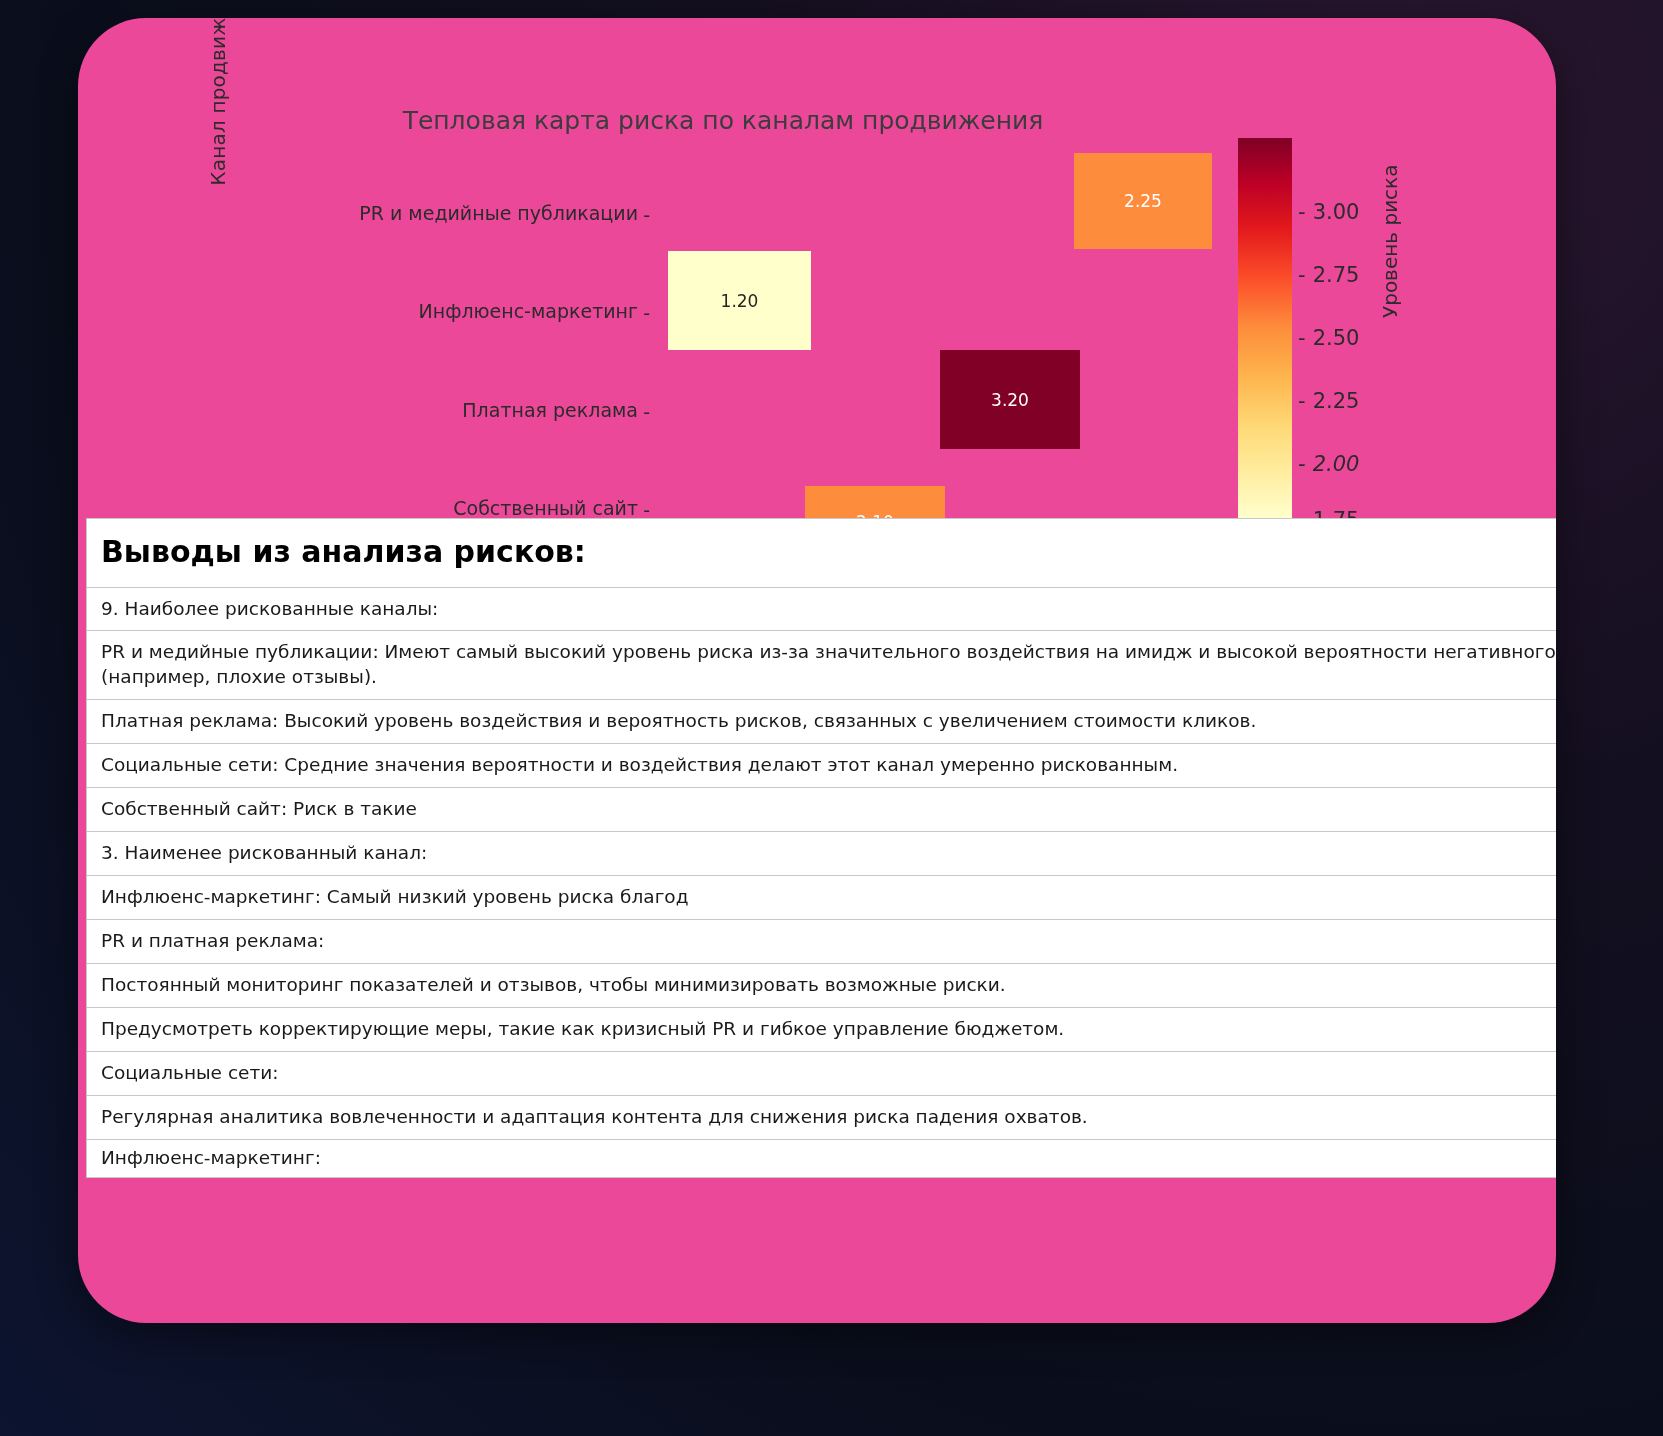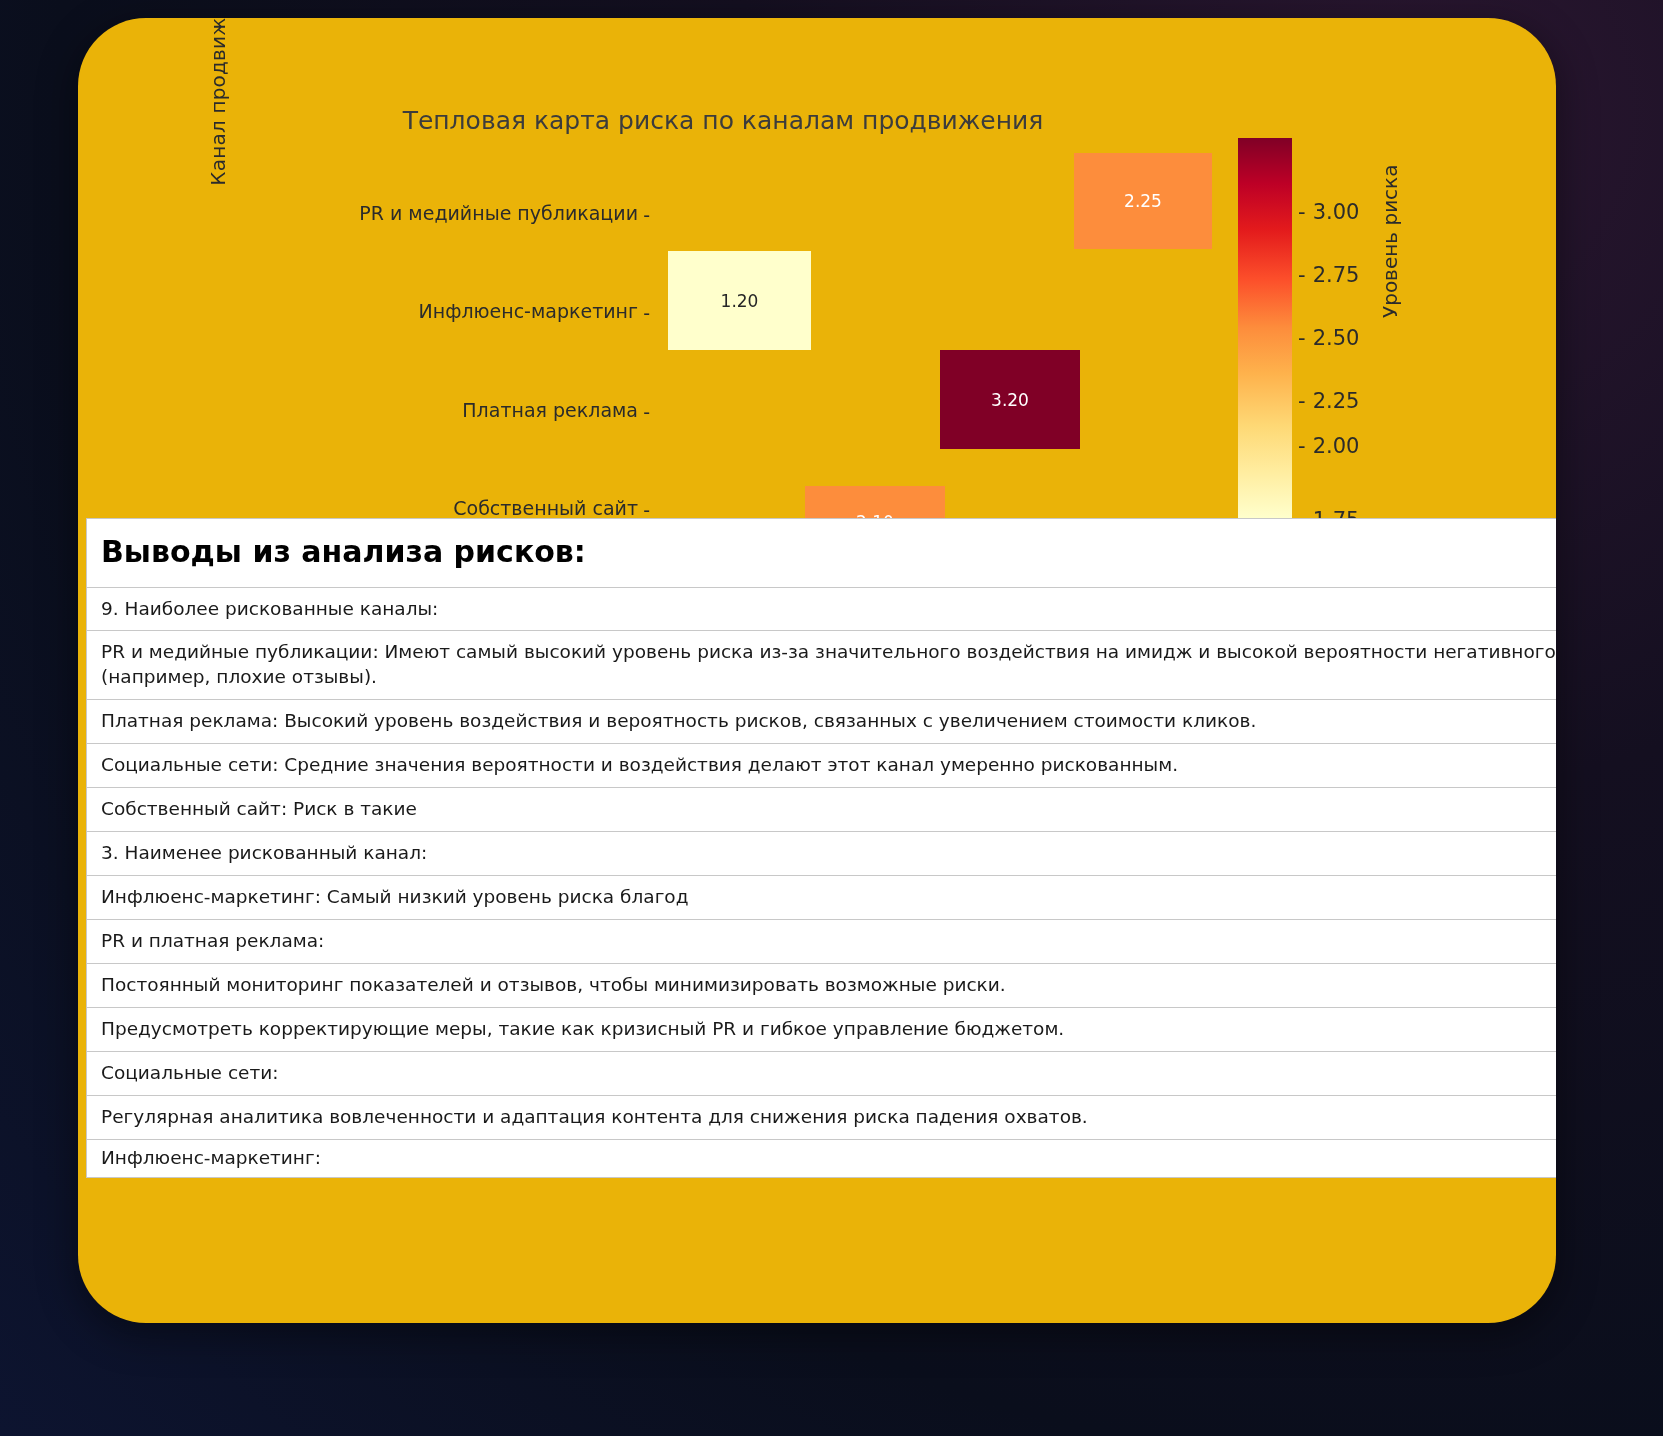--- a/index.html
+++ b/index.html
@@ -12,21 +12,21 @@
     background: radial-gradient(circle at 85% 8%, #2a1630 0%, #140f20 35%, #0a0e1c 70%, #0d1430 100%);
     font-family: "DejaVu Sans", sans-serif;
     overflow: hidden;
   }
   .page-card {
     position: absolute;
     left: 78px;
     top: 18px;
     width: 1478px;
     height: 1305px;
-    background: #eab308;
+    background: #ec4899;
     border-radius: 68px;
     box-shadow: 0 10px 40px rgba(0,0,0,0.45);
     overflow: hidden;
   }
 
   
   .chart-area {
     position: absolute;
     left: 0;
     top: 0;
@@ -189,21 +189,21 @@
       <div class="cell" style="left:167px; top:326px; width:140px; height:72px; background:#fd8d3c; color:#ffffff;margin-top:37px;">
         <span>2.10</span>
       </div>
     </div>
 
     <div class="cbar"></div>
     <div class="cbar-tick" style="top:182px;"><span class="dash">-</span> <span>3.00</span></div>
     <div class="cbar-tick" style="top:245px;"><span class="dash">-</span> <span>2.75</span></div>
     <div class="cbar-tick" style="top:308px;"><span class="dash">-</span> <span>2.50</span></div>
     <div class="cbar-tick" style="top:371px;"><span class="dash">-</span> <span>2.25</span></div>
-    <div class="cbar-tick" style="top:416px;"><span class="dash">-</span> <span>2.00</span></div>
+    <div class="cbar-tick" style="top:434px;font-style:italic;"><span class="dash">-</span> <span>2.00</span></div>
     <div class="cbar-tick" style="top:490px;"><span class="dash">-</span> <span>1.75</span></div>
     <div class="cbar-label">Уровень риска</div>
   </div>
 
   <div class="text-block">
 
     <div class="row heading">Выводы из анализа рисков:</div>
     <div class="row">9. Наиболее рискованные каналы:</div>
     <div class="row">PR и медийные публикации: Имеют самый высокий уровень риска из-за значительного воздействия на имидж и высокой вероятности негативного влияния (например, плохие отзывы).</div>
     <div class="row">Платная реклама: Высокий уровень воздействия и вероятность рисков, связанных с увеличением стоимости кликов.</div>

